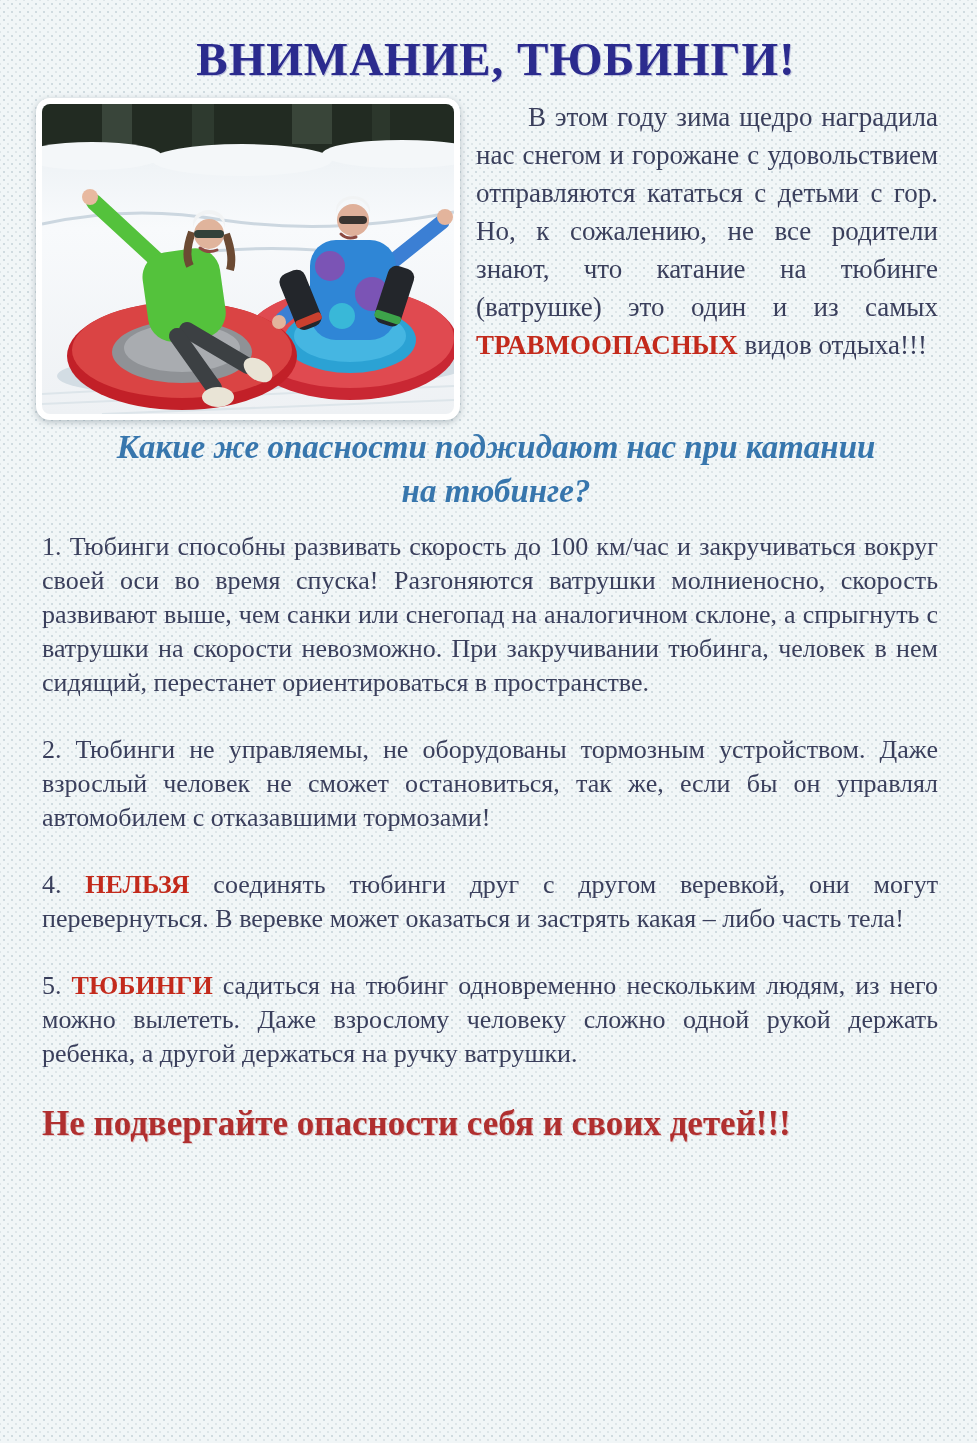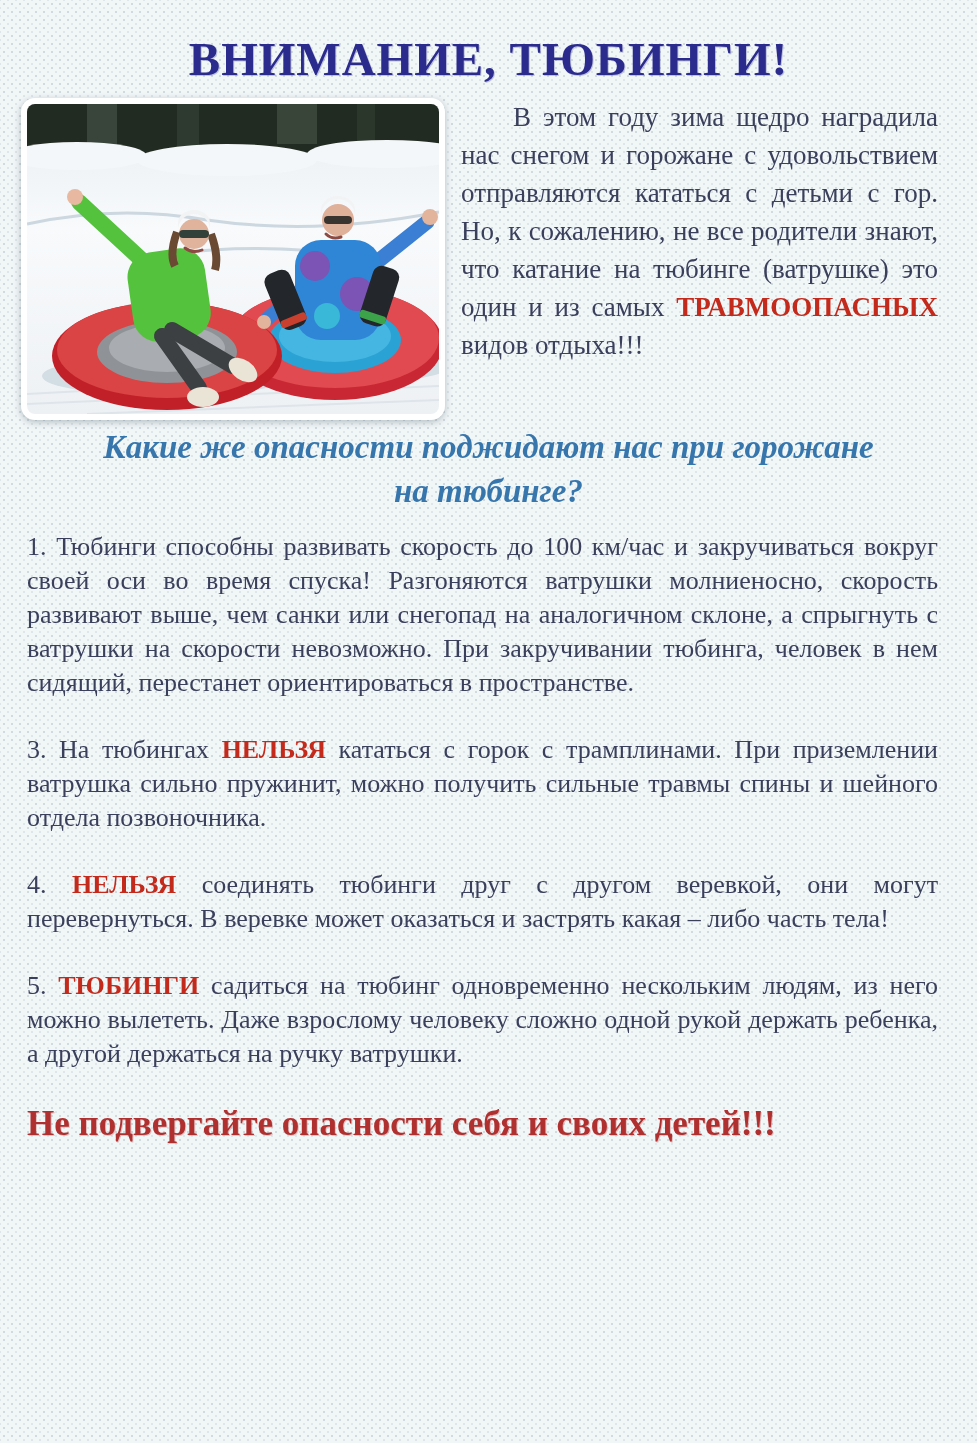--- a/index.html
+++ b/index.html
@@ -16,21 +16,21 @@
       radial-gradient(rgba(130,155,170,0.30) 1px, transparent 1.3px),
       radial-gradient(rgba(130,155,170,0.18) 1px, transparent 1.3px);
     background-size: 8px 8px, 8px 8px;
     background-position: 0 0, 4px 4px;
     color: #3a3f5c;
   }
   .page {
     width: 977px;
     height: 1443px;
     box-sizing: border-box;
-    padding: 26px 27px 0 27px;
+    padding: 26px 27px 0 42px;
   }
   .page-title {
     margin: 6px 0 10px 0;
     text-align: center;
     font-size: 47px;
     font-weight: bold;
     letter-spacing: 1px;
     color: #2b2b8e;
     text-shadow: 1px 1px 0 rgba(43,43,142,0.25);
   }
@@ -181,24 +181,24 @@
         <g transform="rotate(35 216 266)">
           <ellipse cx="216" cy="266" rx="16" ry="10" fill="#e9e4d6"></ellipse>
         </g>
         <ellipse cx="176" cy="293" rx="16" ry="10" fill="#e9e4d6"></ellipse>
       </g>
     </svg>
   </div>
 
   <p class="intro"><span>В этом году  зима щедро наградила нас снегом и горожане с удовольствием отправляются кататься с детьми с гор. Но, к сожалению, не все родители знают, что катание на тюбинге (ватрушке) это один и из самых </span><span class="seg-red">ТРАВМООПАСНЫХ</span><span> видов отдыха!!!</span></p>
 
-  <h2 class="subtitle">Какие же опасности поджидают нас при горожане на тюбинге?</h2>
+  <h2 class="subtitle">Какие же опасности поджидают нас при катании на тюбинге?</h2>
 
   <div>
     <p class="warning"><span>1. Тюбинги способны развивать скорость до 100 км/час и закручиваться вокруг своей оси во время спуска! Разгоняются ватрушки молниеносно, скорость развивают выше, чем санки или снегопад на аналогичном склоне, а спрыгнуть с ватрушки на скорости невозможно. При закручивании тюбинга, человек в нем сидящий, перестанет ориентироваться в пространстве.</span></p>
-    <p class="warning"><span>3. На тюбингах </span><span class="seg-red">НЕЛЬЗЯ</span><span> кататься с горок с трамплинами. При приземлении ватрушка сильно пружинит, можно получить сильные травмы спины и шейного отдела позвоночника.</span></p>
+    <p class="warning"><span>2. Тюбинги не управляемы, не оборудованы тормозным устройством. Даже взрослый человек не сможет остановиться, так же, если бы он управлял автомобилем с отказавшими тормозами!</span></p>
     <p class="warning"><span>4. </span><span class="seg-red">НЕЛЬЗЯ</span><span> соединять тюбинги друг с другом веревкой, они могут перевернуться. В веревке может оказаться и застрять какая – либо часть тела!</span></p>
     <p class="warning"><span>5. </span><span class="seg-red">ТЮБИНГИ</span><span> садиться на тюбинг одновременно нескольким людям, из него можно вылететь. Даже взрослому человеку сложно одной рукой держать ребенка, а другой держаться на ручку ватрушки.</span></p>
   </div>
 
   <div class="footer-warning">Не подвергайте опасности себя и своих детей!!!</div>
 
 </div>
 
 </body></html>

